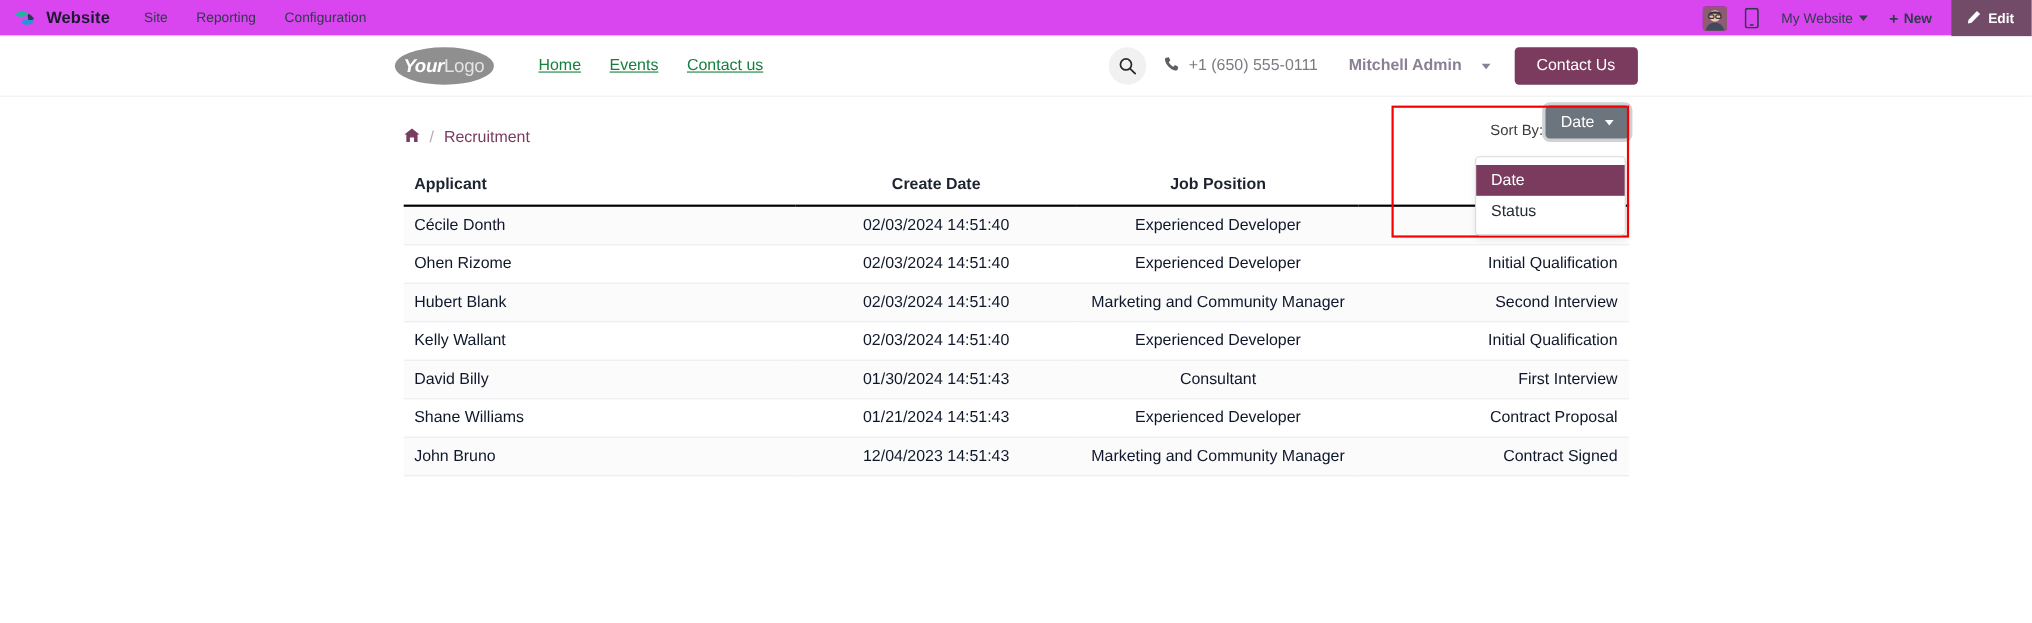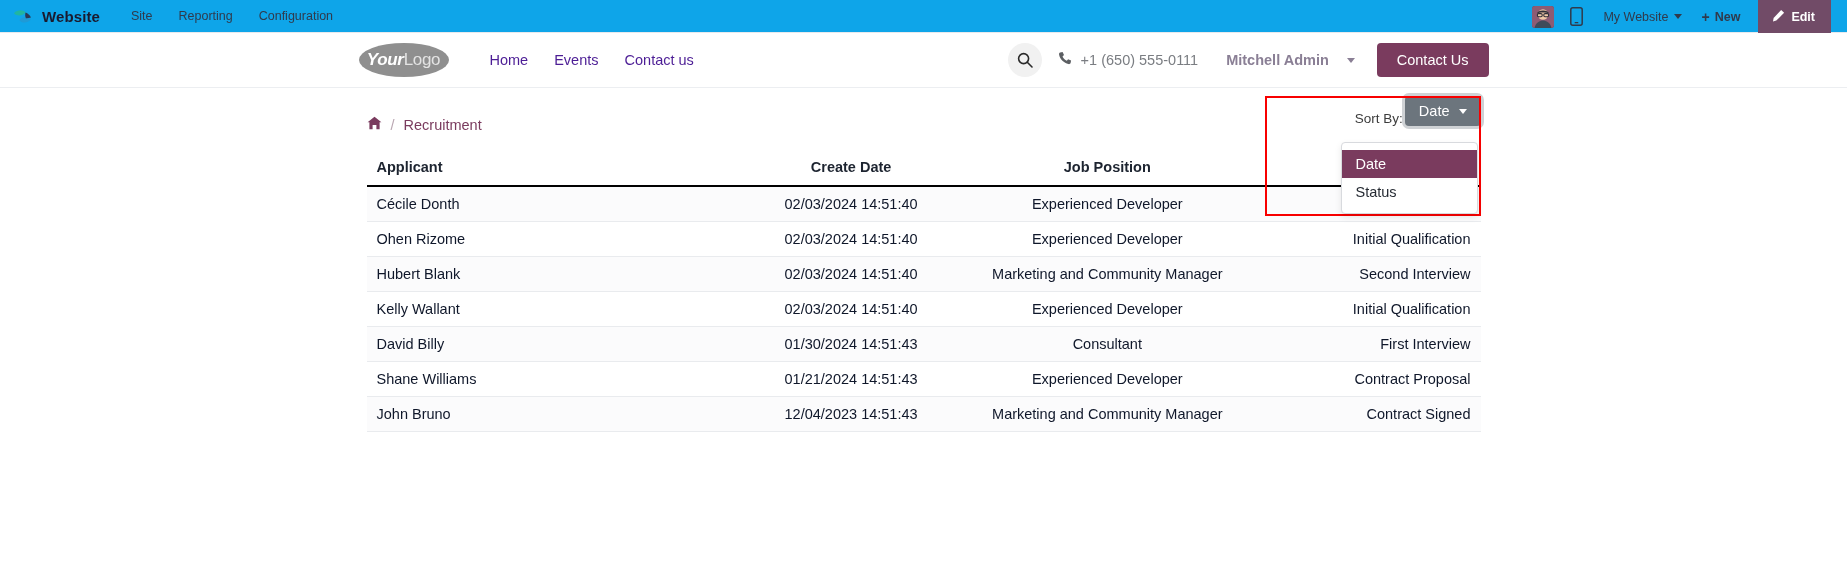--- a/index.html
+++ b/index.html
@@ -6,21 +6,21 @@
   html, body {
     width: 1847px; height: 566px;
     font-family: "Liberation Sans", sans-serif;
     background: #ffffff;
     overflow: hidden;
   }
 
   
   .backend-bar {
     height: 33px;
-    background: #0ea5e9;
+    background: #d946ef;
     border-bottom: 1px solid #e7e9ed;
     display: flex;
     align-items: center;
     position: relative;
   }
   .brand-group {
     display: flex; align-items: center;
     gap: 9px;
     padding-left: 12px;
   }
@@ -32,21 +32,21 @@
   .backend-menu {
     display: flex; align-items: center; gap: 0;
     margin-left: 18px;
   }
   .backend-menu-item {
     font-size: 12.5px; color: #303A4C;
     padding: 6px 13px; cursor: pointer; white-space: nowrap;
   }
 
   .backend-right {
-    position: absolute; right: 16px; top: 0; height: 33px;
+    position: absolute; right: 0; top: 0; height: 33px;
     display: flex; align-items: center; gap: 0;
   }
   .avatar-wrap {
     width: 22px; height: 22px; border-radius: 3px;
     overflow: hidden; flex: none; margin-right: 16px;
     background: #6b3a52;
   }
   .mobile-icon { margin-right: 20px; display: flex; align-items: center; cursor: pointer; }
   .mywebsite {
     font-size: 12.5px; color: #303A4C; cursor: pointer;
@@ -92,22 +92,22 @@
     display: flex; align-items: center; justify-content: center;
     flex: none; margin-right: 28px;
     position: relative;
   }
   .yourlogo-text { font-size: 17px; letter-spacing: -.3px; }
   .yl-your { color: #ffffff; font-weight: 700; font-style: italic; }
   .yl-logo { color: #e3e3e3; font-weight: 400; }
 
   .site-nav { display: flex; align-items: center; gap: 0; }
   .site-nav-item {
-    font-size: 14.5px; color: #4c1d95;
-    padding: 6px 13px; cursor: pointer; white-space: nowrap;
+    font-size: 14.5px; color: #15803d;
+    padding: 6px 13px; cursor: pointer; white-space: nowrap; text-decoration: underline;
   }
 
   .site-right {
     margin-left: auto; display: flex; align-items: center; gap: 0;
   }
   .search-circle {
     width: 34px; height: 34px; border-radius: 50%;
     background: #f1f1f1;
     display: flex; align-items: center; justify-content: center;
     cursor: pointer; margin-right: 16px;

